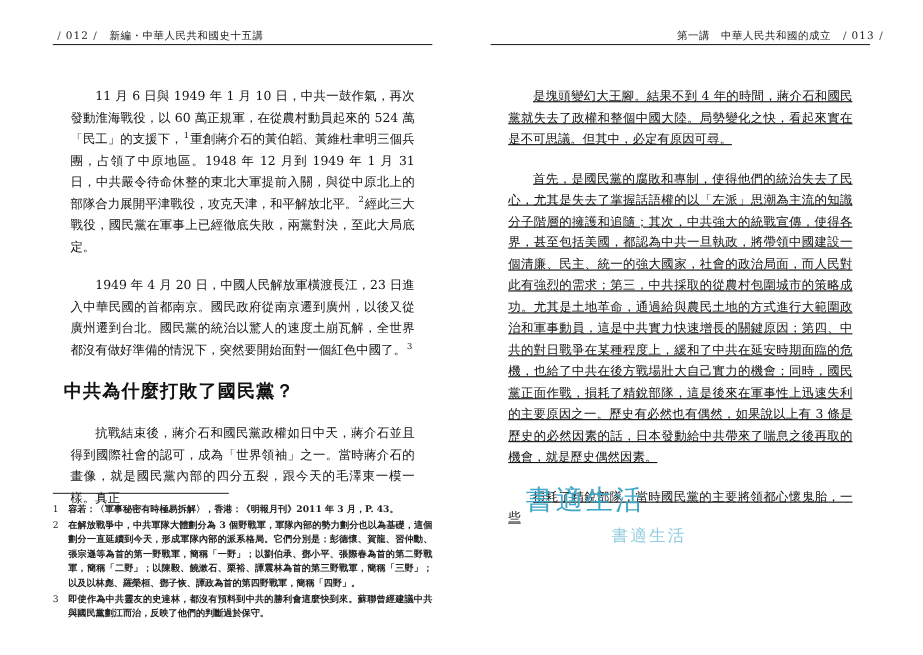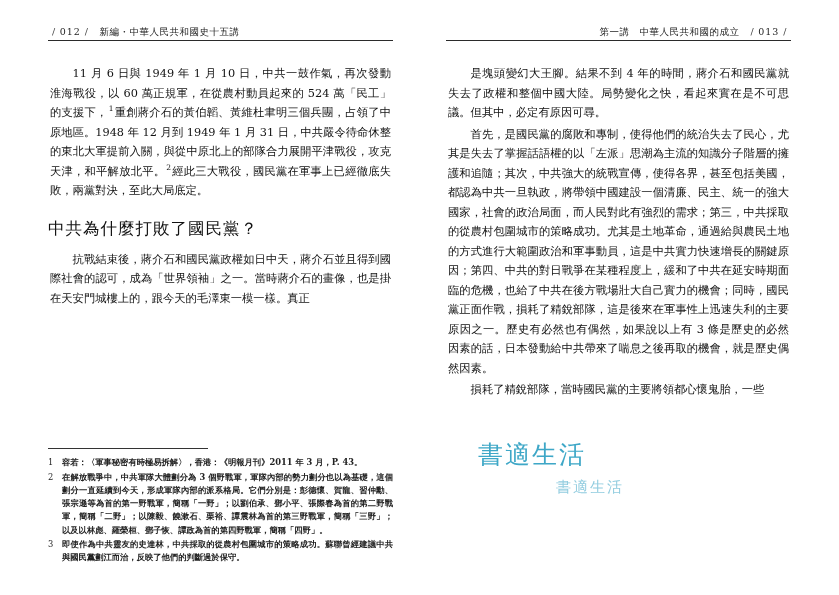--- a/index.html
+++ b/index.html
@@ -24,21 +24,21 @@
   
   .header {
     position: absolute;
     top: 26px;
     font-size: 9.5px;
     color: #222;
     letter-spacing: 0.5px;
     white-space: nowrap;
   }
   .header-left { left: 48px; }
-  .header-right { right: 48px; }
+  .header-right { right: 32px; }
   .header .slash { color: #444; margin: 0 4px; }
   .header .folio { letter-spacing: 1px; }
   .header .title { margin: 0 7px; }
 
   .header-rule {
     position: absolute;
     height: 1px;
     background: #2b2b2b;
     top: 40px;
   }
@@ -49,32 +49,32 @@
   .col {
     position: absolute;
     top: 62px;
     width: 345px;
     font-size: 11.3px;
     line-height: 19.5px;
     text-align: justify;
     color: #111;
   }
   .col-left { left: 48px; }
-  .col-right { left: 446px; }
+  .col-right { left: 446px; text-decoration: underline; }
 
   p {
-    margin: 2px;
+    margin: 16px;
     text-indent: 2em;
   }
 
   .sec-head {
     font-size: 16.5px;
-    font-weight: normal;
+    font-weight: bold;
     letter-spacing: 1px;
-    margin: 16px 0 9px 0;
+    margin: 16px 0 9px 10px;
     text-indent: 0;
     line-height: 24px;
   }
 
   sup {
     font-size: 7.5px;
     vertical-align: super;
     line-height: 0;
     padding: 0 1px;
   }
@@ -147,39 +147,40 @@
     <span class="title">第一講　中華人民共和國的成立</span><span class="slash">/</span><span class="folio">013</span><span class="slash">/</span>
   </div>
 
   <div class="header-rule rule-left"></div>
   <div class="header-rule rule-right"></div>
 
   <div class="col col-left">
 
     <p><span>11 月 6 日與 1949 年 1 月 10 日，中共一鼓作氣，再次發動淮海戰役，以 60 萬正規軍，在從農村動員起來的 524 萬「民工」的支援下，</span><sup>1</sup><span>重創蔣介石的黃伯韜、黃維杜聿明三個兵團，占領了中原地區。1948 年 12 月到 1949 年 1 月 31 日，中共嚴令待命休整的東北大軍提前入關，與從中原北上的部隊合力展開平津戰役，攻克天津，和平解放北平。</span><sup>2</sup><span>經此三大戰役，國民黨在軍事上已經徹底失敗，兩黨對決，至此大局底定。</span></p>
 
+    <p><span>1949 年 4 月 20 日，中國人民解放軍橫渡長江，23 日進入中華民國的首都南京。國民政府從南京遷到廣州，以後又從廣州遷到台北。國民黨的統治以驚人的速度土崩瓦解，全世界都沒有做好準備的情況下，突然要開始面對一個紅色中國了。</span><sup>3</sup></p>
 
     <h2 class="sec-head">中共為什麼打敗了國民黨？</h2>
 
-    <p>抗戰結束後，蔣介石和國民黨政權如日中天，蔣介石並且得到國際社會的認可，成為「世界領袖」之一。當時蔣介石的畫像，也是掛在天安門城樓上的，跟今天的毛澤東一模一樣。真正</p>
+    <p>抗戰結束後，蔣介石和國民黨政權如日中天，蔣介石並且得到國際社會的認可，成為「世界領袖」之一。當時蔣介石的畫像，就是國民黨內部的四分五裂，跟今天的毛澤東一模一樣。真正</p>
   </div>
 
   <div class="fn-rule"></div>
   <div class="footnotes">
     <div class="fn">
       <div class="fn-num">1</div>
       <div class="fn-text">容若：〈軍事秘密有時極易拆解〉，香港：《明報月刊》2011 年 3 月，P. 43。</div>
     </div>
     <div class="fn">
       <div class="fn-num">2</div>
       <div class="fn-text">在解放戰爭中，中共軍隊大體劃分為 3 個野戰軍，軍隊內部的勢力劃分也以為基礎，這個劃分一直延續到今天，形成軍隊內部的派系格局。它們分別是：彭德懷、賀龍、習仲勳、張宗遜等為首的第一野戰軍，簡稱「一野」；以劉伯承、鄧小平、張際春為首的第二野戰軍，簡稱「二野」；以陳毅、饒漱石、栗裕、譚震林為首的第三野戰軍，簡稱「三野」；以及以林彪、羅榮桓、鄧子恢、譚政為首的第四野戰軍，簡稱「四野」。</div>
     </div>
     <div class="fn">
       <div class="fn-num">3</div>
-      <div class="fn-text">即使作為中共靈友的史達林，中共採取的從農村包圍城市的策略成功。蘇聯曾經建議中共與國民黨劃江而治，反映了他們的判斷過於保守。</div>
+      <div class="fn-text">即使作為中共靈友的史達林，都沒有預料到中共的勝利會這麼快到來。蘇聯曾經建議中共與國民黨劃江而治，反映了他們的判斷過於保守。</div>
     </div>
   </div>
 
   <div class="col col-right">
     <p>是塊頭變幻大王腳。結果不到 4 年的時間，蔣介石和國民黨就失去了政權和整個中國大陸。局勢變化之快，看起來實在是不可思議。但其中，必定有原因可尋。</p>
     <p>首先，是國民黨的腐敗和專制，使得他們的統治失去了民心，尤其是失去了掌握話語權的以「左派」思潮為主流的知識分子階層的擁護和追隨；其次，中共強大的統戰宣傳，使得各界，甚至包括美國，都認為中共一旦執政，將帶領中國建設一個清廉、民主、統一的強大國家，社會的政治局面，而人民對此有強烈的需求；第三，中共採取的從農村包圍城市的策略成功。尤其是土地革命，通過給與農民土地的方式進行大範圍政治和軍事動員，這是中共實力快速增長的關鍵原因；第四、中共的對日戰爭在某種程度上，緩和了中共在延安時期面臨的危機，也給了中共在後方戰場壯大自己實力的機會；同時，國民黨正面作戰，損耗了精銳部隊，這是後來在軍事性上迅速失利的主要原因之一。歷史有必然也有偶然，如果說以上有 3 條是歷史的必然因素的話，日本發動給中共帶來了喘息之後再取的機會，就是歷史偶然因素。</p>
     <p>損耗了精銳部隊，當時國民黨的主要將領都心懷鬼胎，一些</p>
   </div>
 
   <div class="watermark wm-main">書適生活</div>

